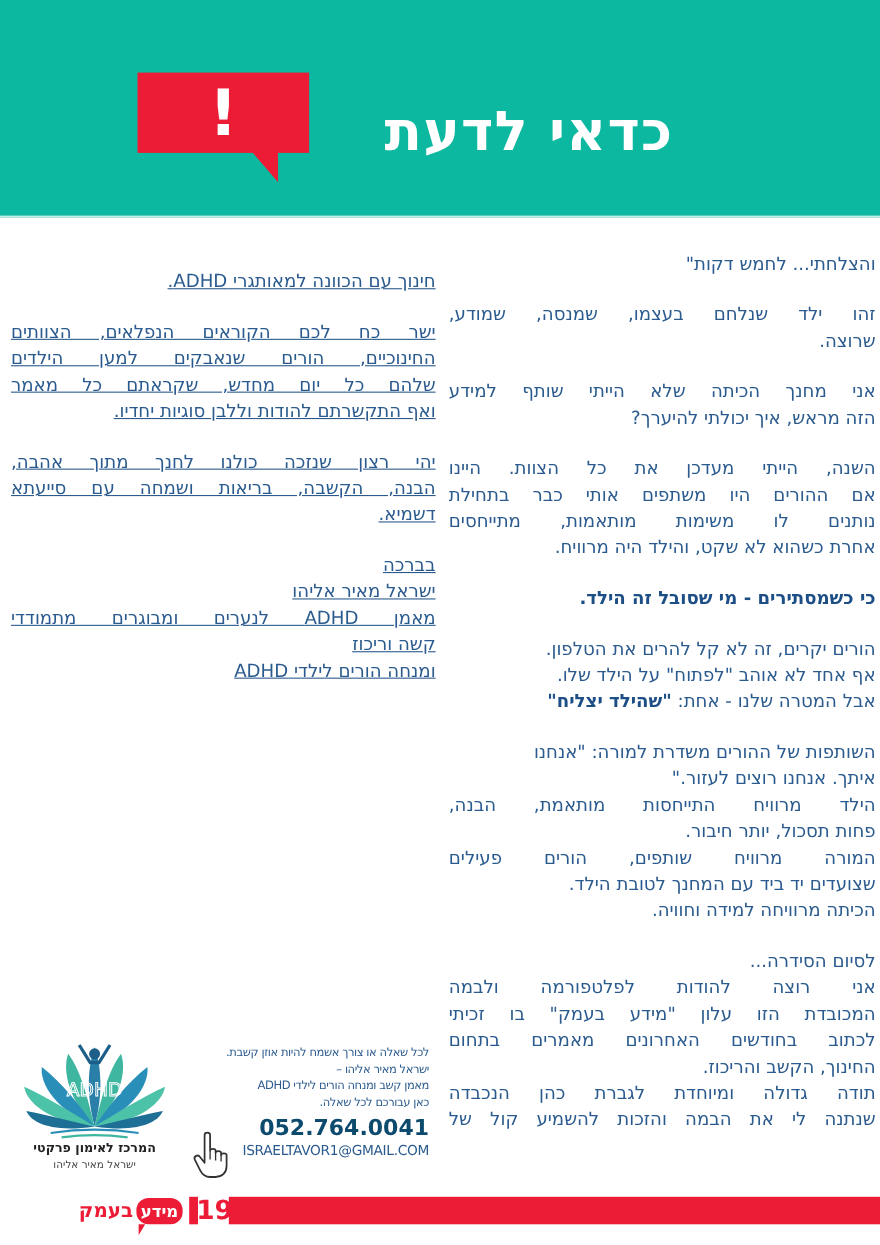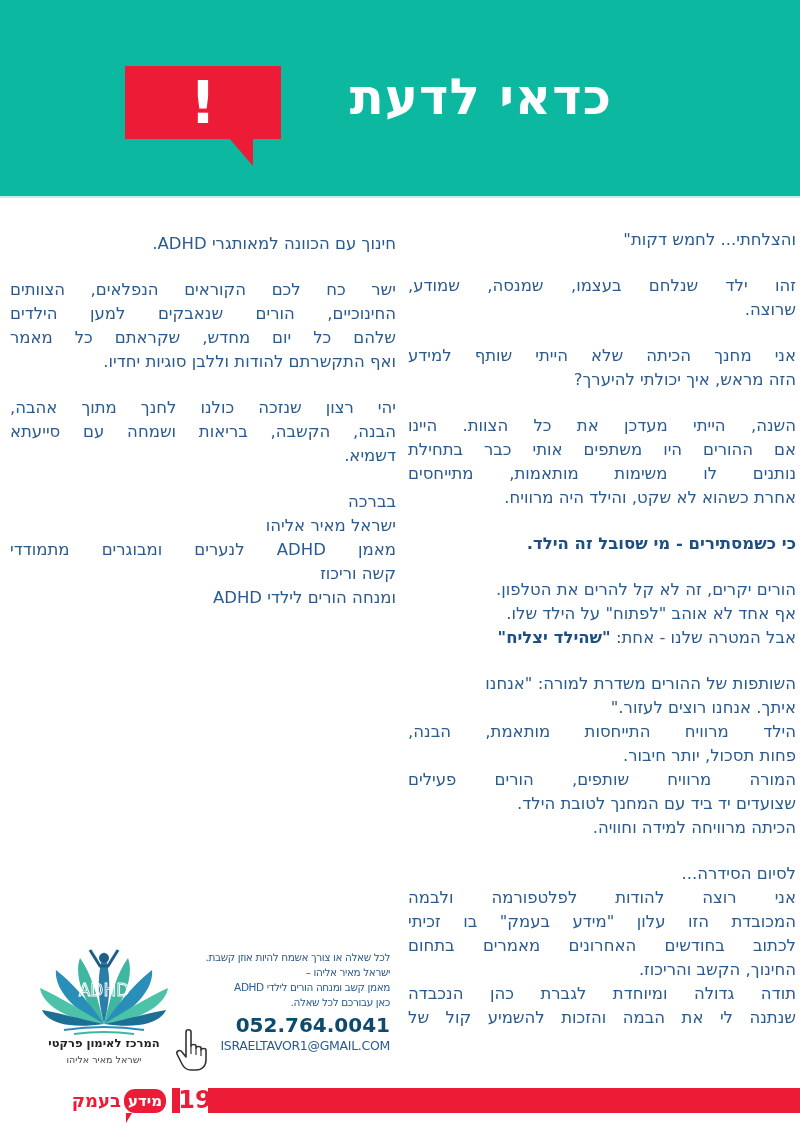--- a/index.html
+++ b/index.html
@@ -22,41 +22,41 @@
       background: #ec1b36;
       clip-path: polygon(0 0, 100% 0, 100% 100%);
     }
     .excl {
       position: absolute; left: 0; top: 0; width: 100%; height: 100%;
       display: flex; align-items: center; justify-content: center;
       color: #ffffff; font-family: "DejaVu Sans", sans-serif; font-weight: bold;
       font-size: 58px; line-height: 1;
     }
     .header-title {
-      position: absolute; left: 312px; top: 64px; width: 300px; height: 66px;
+      position: absolute; left: 312px; top: 86px; width: 300px; height: 66px;
       color: #ffffff; font-family: "DejaVu Sans", sans-serif; font-weight: bold;
       font-size: 50px; line-height: 66px; direction: rtl; text-align: right;
       letter-spacing: 1px;
     }
 
     .col {
       position: absolute; direction: rtl; text-align: justify;
       font-family: "DejaVu Sans", sans-serif; font-size: 16.5px; line-height: 24px;
       color: #2b5b8e;
     }
     .col-right { left: 408px; top: 228px; width: 388px; }
-    .col-left { left: 10px; top: 232px; width: 386px; }
+    .col-left { left: 10px; top: 244px; width: 386px; text-decoration: underline; }
     .col p { margin: 0; }
     .col .gap { height: 22px; }
     .col .bold { font-weight: bold; color: #1d4f86; }
     .col .line { display: block; text-align: justify; text-align-last: justify; }
     .col .last { display: block; text-align: right; text-align-last: right; }
 
     .logo {
-      position: absolute; left: 38px; top: 944px; width: 132px; height: 122px;
+      position: absolute; left: 20px; top: 944px; width: 132px; height: 122px;
     }
     .logo-name {
       position: absolute; left: 0; top: 92px; width: 132px; text-align: center;
       font-family: "DejaVu Sans", sans-serif; font-weight: bold; font-size: 11.5px;
       color: #222; direction: rtl;
     }
     .logo-sub {
       position: absolute; left: 0; top: 110px; width: 132px; text-align: center;
       font-family: "DejaVu Sans", sans-serif; font-size: 9.5px; color: #444; direction: rtl;
     }

